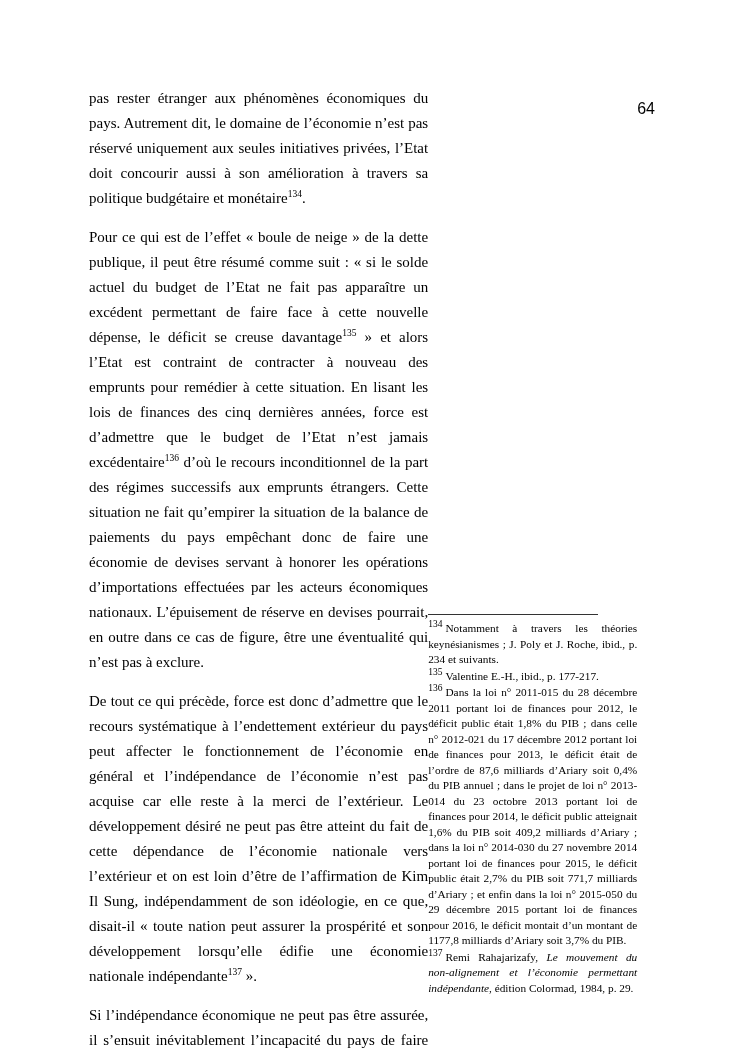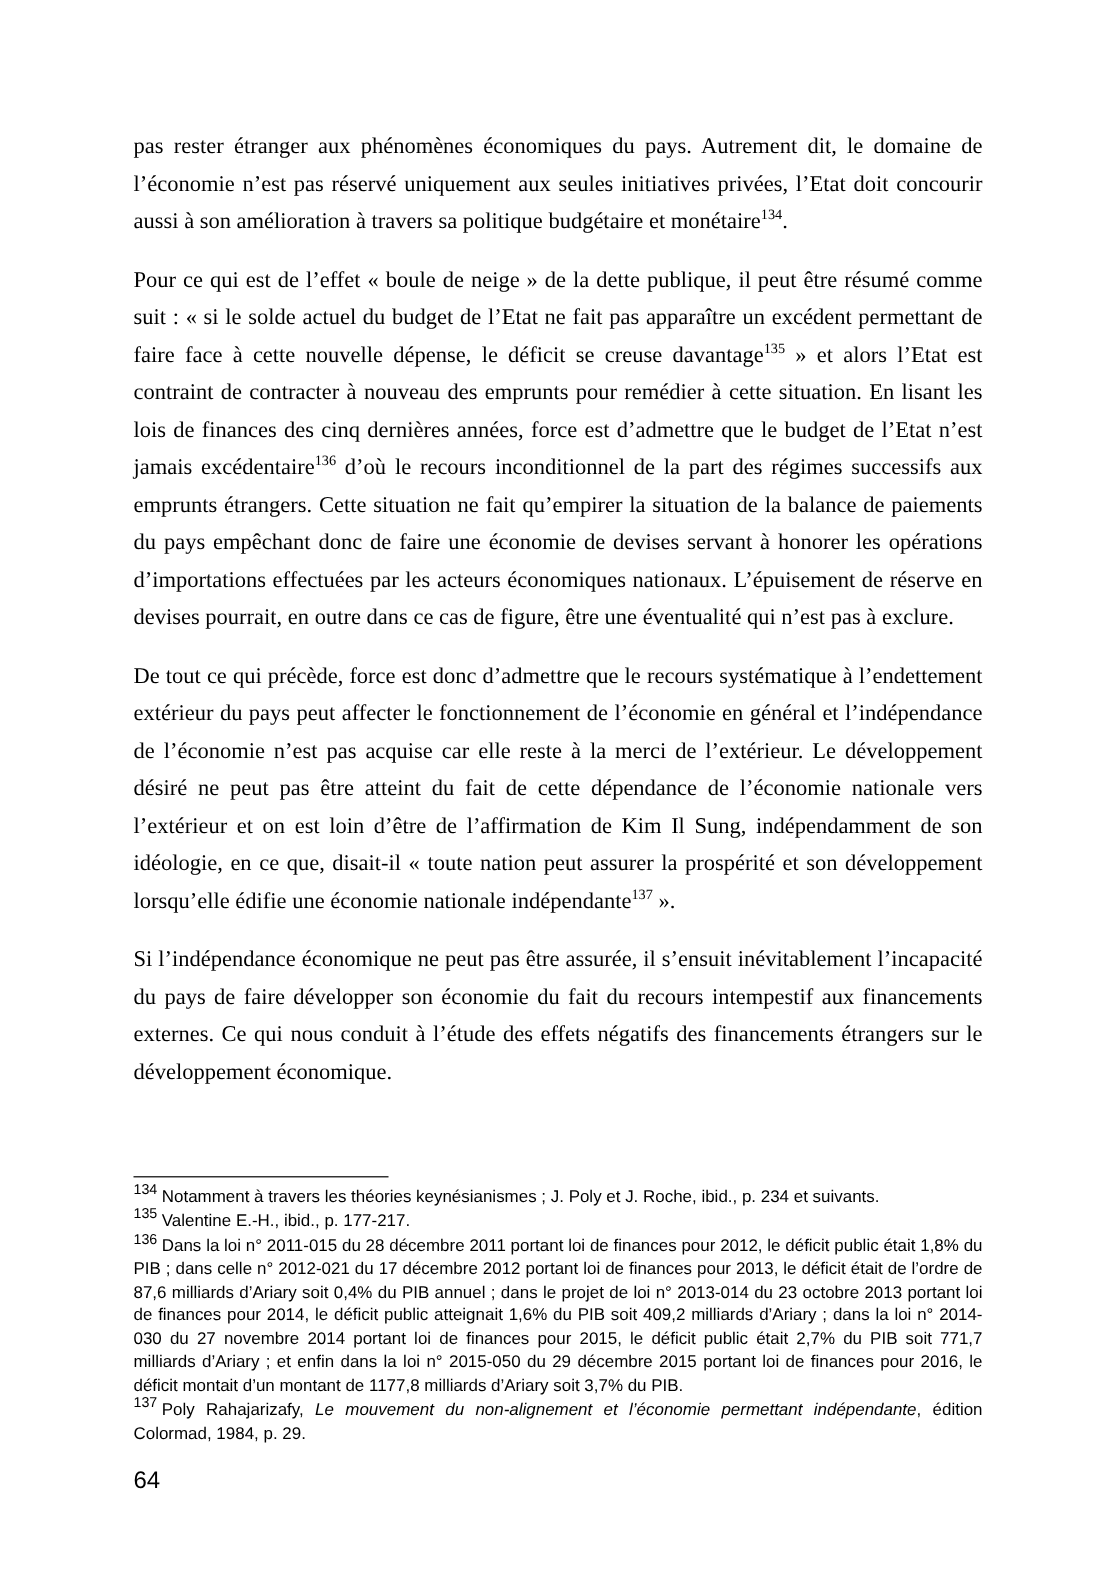--- a/index.html
+++ b/index.html
@@ -8,39 +8,39 @@
     background: #ffffff;
   }
   .page {
     position: relative;
     width: 744px;
     height: 1053px;
     box-sizing: border-box;
     background: #ffffff;
     padding: 86px 89px 56px 89px;
     display: flex;
-    flex-direction: column;
+    flex-direction: row;
     overflow: hidden;
     font-family: "Liberation Serif", serif;
     color: #000000;
   }
   .body-text p.para {
     font-size: 15px;
     line-height: 25px;
     text-align: justify;
     margin: 0 0 14px 0;
   }
   .para sup, .footnote sup {
     font-size: 9.5px;
     line-height: 0;
     vertical-align: super;
   }
   .footnotes {
     margin-top: auto;
-    font-family: Liberation Sans, sans-serif;
+    font-family: Liberation Serif, serif;
     font-size: 11.3px;
     line-height: 15.5px;
     text-align: justify;
   }
   .footnote-rule {
     width: 170px;
     height: 0;
     border-top: 1px solid #333;
     margin: 0 0 6px 0;
   }
@@ -80,19 +80,19 @@
   <div class="footnotes">
 
     <div class="footnote-rule"></div>
 
     <div class="footnote"><sup>134</sup><span>Notamment à travers les théories keynésianismes ; J. Poly et J. Roche, ibid., p. 234 et suivants.</span></div>
 
     <div class="footnote"><sup>135</sup><span>Valentine E.-H., ibid., p. 177-217.</span></div>
 
     <div class="footnote"><sup>136</sup><span>Dans la loi n° 2011-015 du 28 décembre 2011 portant loi de finances pour 2012, le déficit public était 1,8% du PIB ; dans celle n° 2012-021 du 17 décembre 2012 portant loi de finances pour 2013, le déficit était de l’ordre de 87,6 milliards d’Ariary soit 0,4% du PIB annuel ; dans le projet de loi n° 2013-014 du 23 octobre 2013 portant loi de finances pour 2014, le déficit public atteignait 1,6% du PIB soit 409,2 milliards d’Ariary ; dans la loi n° 2014-030 du 27 novembre 2014 portant loi de finances pour 2015, le déficit public était 2,7% du PIB soit 771,7 milliards d’Ariary ; et enfin dans la loi n° 2015-050 du 29 décembre 2015 portant loi de finances pour 2016, le déficit montait d’un montant de 1177,8 milliards d’Ariary soit 3,7% du PIB.</span></div>
 
-    <div class="footnote"><sup>137</sup><span>Poly Rahajarizafy, </span><span class="italic">Le mouvement du non-alignement et l’économie permettant indépendante</span><span>, édition Colormad, 1984, p. 29.</span></div>
+    <div class="footnote"><sup>137</sup><span>Remi Rahajarizafy, </span><span class="italic">Le mouvement du non-alignement et l’économie permettant indépendante</span><span>, édition Colormad, 1984, p. 29.</span></div>
 
   </div>
 
   <div class="page-number">64</div>
 
 </div>
 
 </body></html>

